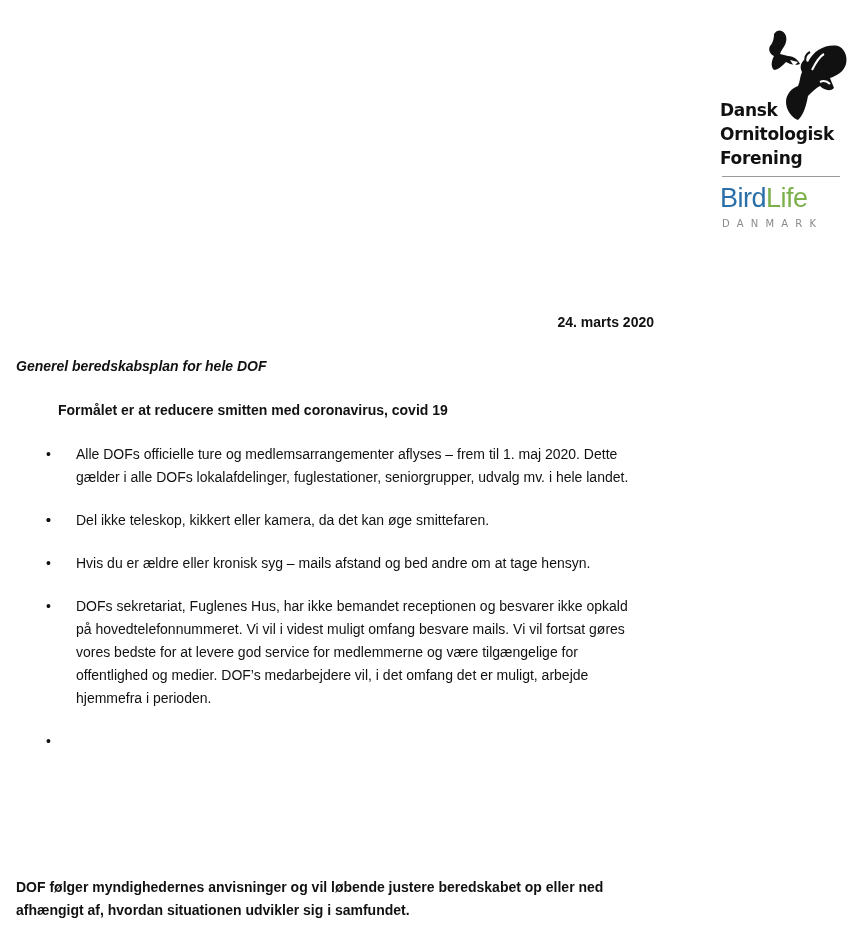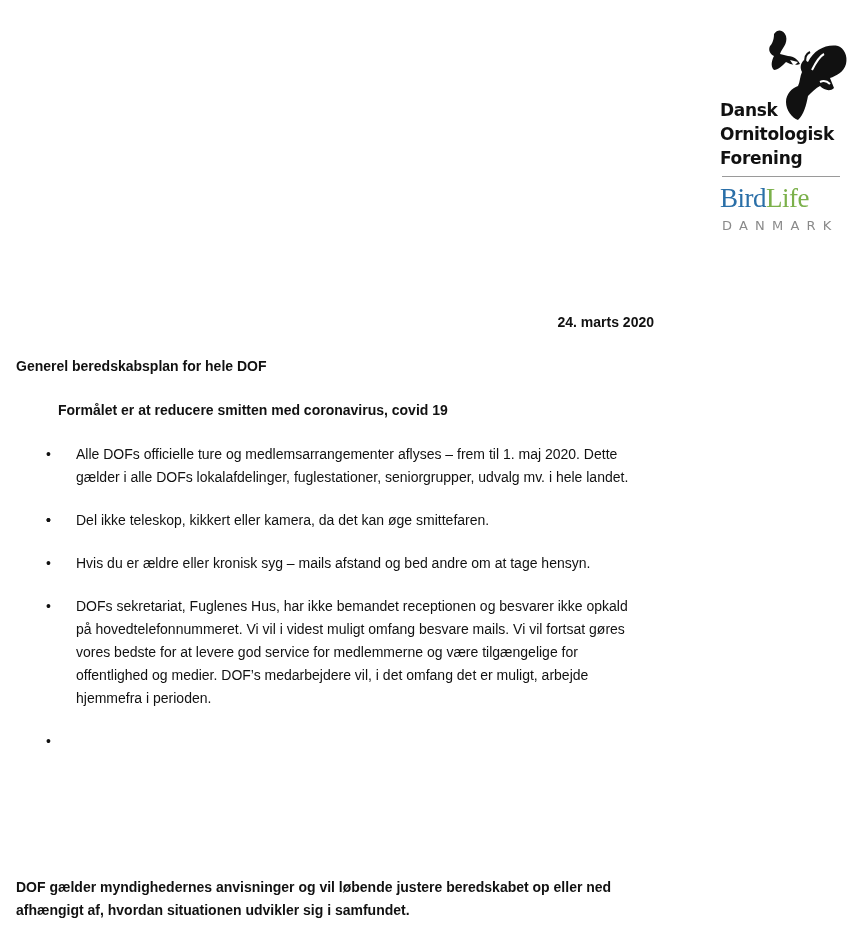--- a/index.html
+++ b/index.html
@@ -15,33 +15,33 @@
       position: absolute; left: 0; top: 72px;
       font-family: "DejaVu Sans", sans-serif; font-weight: bold; font-size: 17px;
       line-height: 24px; color: #111;
       letter-spacing: -0.3px;
     }
     .logo .rule {
       position: absolute; left: 2px; top: 150px; width: 118px; height: 1px; background: #9a9a9a;
     }
     .logo .birdlife {
       position: absolute; left: 0; top: 156px;
-      font-family: Liberation Serif, serif; font-size: 27px; line-height: 32px; letter-spacing: -0.5px;
+      font-family: Liberation Sans, sans-serif; font-size: 27px; line-height: 32px; letter-spacing: -0.5px;
     }
     .logo .birdlife .bird { color: #2a6fa8; }
     .logo .birdlife .life { color: #7bb04a; }
     .logo .danmark {
       position: absolute; left: 2px; top: 192px;
-      font-family: "DejaVu Sans", sans-serif; font-size: 13px; letter-spacing: 7.2px; color: #8a8a8a;
+      font-family: "DejaVu Sans", sans-serif; font-size: 10px; letter-spacing: 7.2px; color: #8a8a8a;
     }
     .date {
       position: absolute; right: 203px; top: 314px;
       font-weight: bold; font-size: 14px;
     }
-    .h1 { position: absolute; left: 16px; top: 358px; font-weight: bold; font-size: 14px; }
+    .h1 { position: absolute; left: 16px; top: 358px; font-weight: bold; font-size: 14px; font-style: italic; }
     .h2 { position: absolute; left: 16px; top: 402px; font-weight: bold; font-size: 14px; padding-left: 42px; }
     ul.items {
       position: absolute; left: 0; top: 443px; margin: 0; padding: 0; list-style: none; width: 660px;
     }
     ul.items li {
       position: relative; padding-left: 76px; font-size: 14px; line-height: 23px;
       margin-bottom: 20px; width: 570px;
     }
     ul.items li .bullet {
       position: absolute; left: 46px; top: 0; font-size: 14px;
@@ -83,13 +83,13 @@
 
 <ul class="items">
   <li><span class="bullet">•</span><span>Alle DOFs officielle ture og medlemsarrangementer aflyses – frem til 1. maj 2020. Dette gælder i alle DOFs lokalafdelinger, fuglestationer, seniorgrupper, udvalg mv. i hele landet.</span></li>
   <li><span class="bullet">•</span></li>
   <li><span class="bullet">•</span><span>Del ikke teleskop, kikkert eller kamera, da det kan øge smittefaren.</span></li>
   <li><span class="bullet">•</span><span>Hvis du er ældre eller kronisk syg – mails afstand og bed andre om at tage hensyn.</span></li>
   <li><span class="bullet">•</span><span>DOFs sekretariat, Fuglenes Hus, har ikke bemandet receptionen og besvarer ikke opkald på hovedtelefonnummeret. Vi vil i videst muligt omfang besvare mails. Vi vil fortsat gøres vores bedste for at levere god service for medlemmerne og være tilgængelige for offentlighed og medier. DOF’s medarbejdere vil, i det omfang det er muligt, arbejde hjemmefra i perioden.</span></li>
   <li><span class="bullet">•</span></li>
 </ul>
 
-<div class="closing">DOF gælder myndighedernes anvisninger og vil løbende justere beredskabet op eller ned afhængigt af, hvordan situationen udvikler sig i samfundet.</div>
+<div class="closing">DOF følger myndighedernes anvisninger og vil løbende justere beredskabet op eller ned afhængigt af, hvordan situationen udvikler sig i samfundet.</div>
 
 </body></html>

